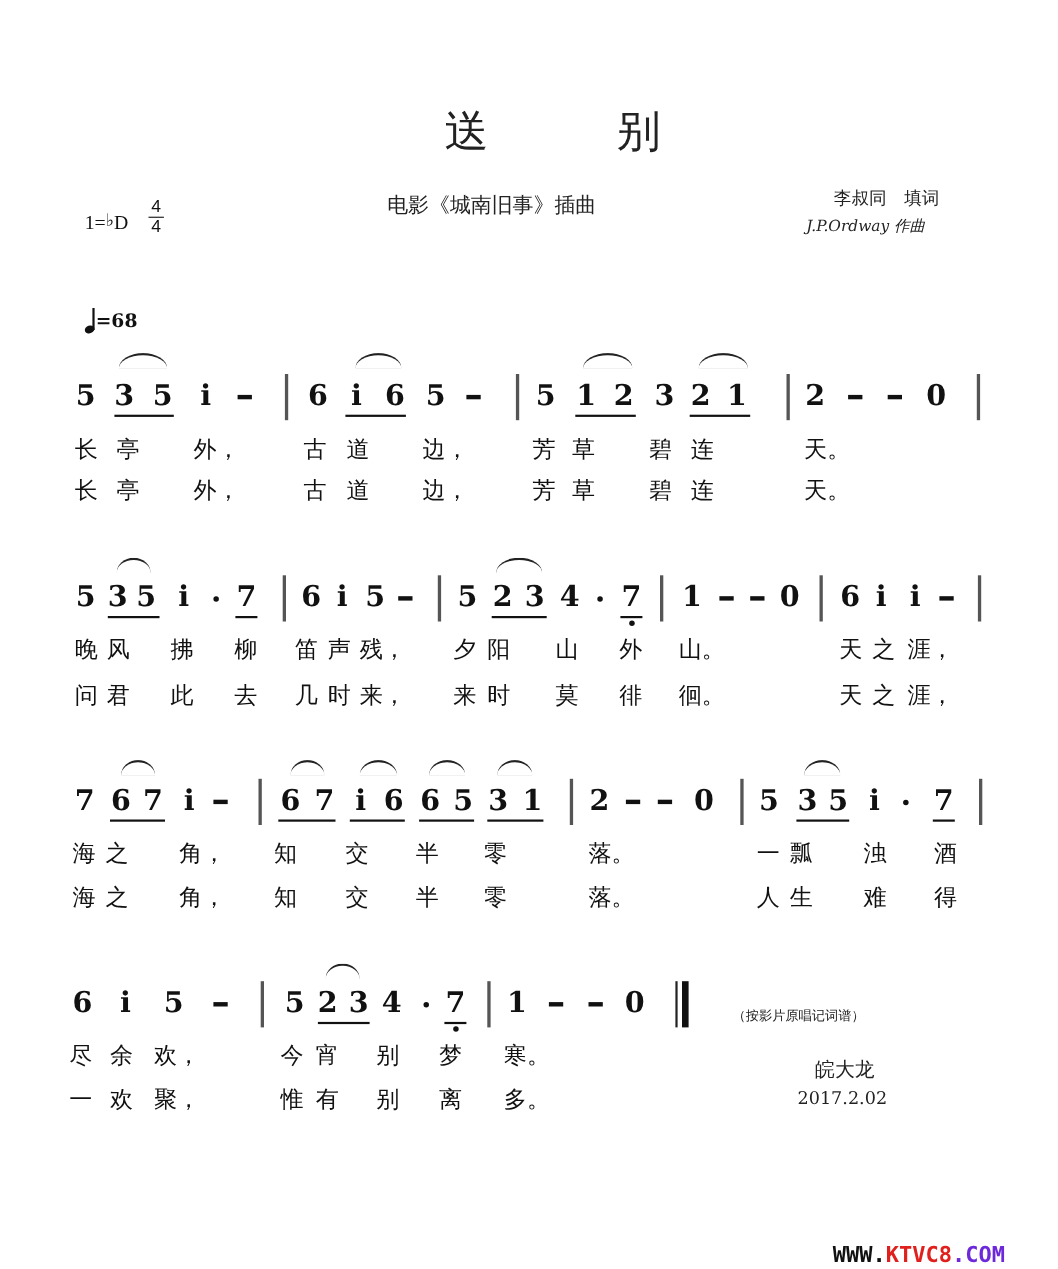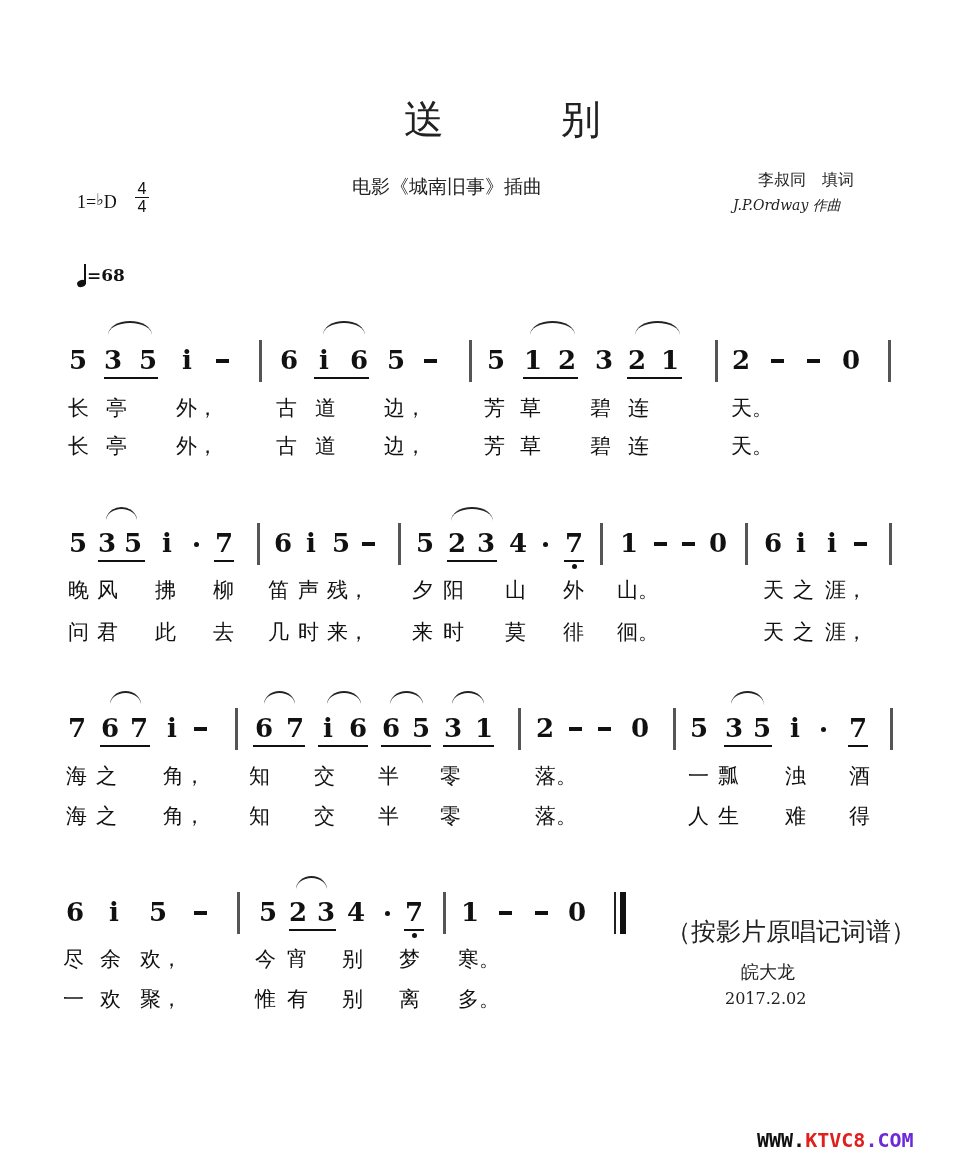--- a/index.html
+++ b/index.html
@@ -4,38 +4,38 @@
   <style>
     html, body { margin: 0; padding: 0; background: #ffffff; }
     body { width: 962px; height: 1154px; position: relative; overflow: hidden; color: #111; }
     .abs { position: absolute; }
     .title { font-family: "DejaVu Serif", serif; font-size: 40px; letter-spacing: 52px; left: 404px; top: 92px; color: #222; }
     .subtitle { font-family: "DejaVu Sans", sans-serif; font-size: 19px; left: 352px; top: 174px; color: #222; }
     .key { font-family: Liberation Serif, serif; font-size: 18px; left: 77px; top: 190px; }
     .flat { font-size: 16px; vertical-align: 3px; }
     .timesig { position: absolute; left: 135px; top: 180px; font-family: "Liberation Sans", sans-serif; font-size: 16px; line-height: 17px; text-align: center; width: 14px; }
     .timesig .line { border-top: 1.5px solid #111; margin: 0; }
-    .tempo { left: 77px; top: 263px; font-family: "DejaVu Serif", serif; font-weight: bold; font-size: 17px; }
+    .tempo { left: 77px; top: 279px; font-family: "DejaVu Serif", serif; font-weight: bold; font-size: 17px; }
     .tempo .note { display: inline-block; position: relative; width: 10px; height: 24px; vertical-align: -6px; }
     .tempo .note .head { position: absolute; left: 0; bottom: 0; width: 9px; height: 7px; background: #111; border-radius: 50%; transform: rotate(-20deg); }
     .tempo .note .stem { position: absolute; left: 7px; bottom: 3px; width: 1.5px; height: 20px; background: #111; }
     .credit { font-family: "DejaVu Sans", sans-serif; font-size: 16px; color: #222; }
     .credit-mono { font-family: "DejaVu Serif", serif; font-size: 14px; color: #222; }
 
     .n { position: absolute; font-family: "DejaVu Serif", serif; font-weight: bold; font-size: 26px; line-height: 30px; width: 20px; text-align: center; }
     .dash { position: absolute; width: 13px; height: 4px; background: #111; }
     .dotm { position: absolute; width: 5px; height: 5px; background: #111; border-radius: 50%; }
     .ul { position: absolute; height: 1.5px; background: #111; }
     .bar { position: absolute; width: 2.5px; background: #555; }
     .bar-final-thin { position: absolute; width: 2px; background: #222; }
     .bar-final-thick { position: absolute; width: 6px; background: #111; }
     .hi { position: absolute; width: 5px; height: 5px; background: #111; border-radius: 50%; }
     .slur { position: absolute; height: 12px; border-top: 2.5px solid #222; border-radius: 50% 50% 0 0 / 100% 100% 0 0; }
     .ly { position: absolute; font-family: "DejaVu Serif", serif; font-size: 21px; line-height: 24px; color: #111; }
-    .note-txt { font-family: "DejaVu Sans", sans-serif; font-size: 25px; color: #222; }
+    .note-txt { font-family: "DejaVu Sans", sans-serif; font-size: 12px; color: #222; }
     .watermark { left: 757px; top: 1128px; font-family: "DejaVu Sans Mono", monospace; font-weight: bold; font-size: 20px; letter-spacing: 0px; }
   </style>
 </head>
 <body>
 
 <div class="abs title">送 别</div>
 <div class="abs subtitle">电影《城南旧事》插曲</div>
 
 <div class="abs key">
   <span>1=</span><span class="flat">♭</span><span>D</span>

